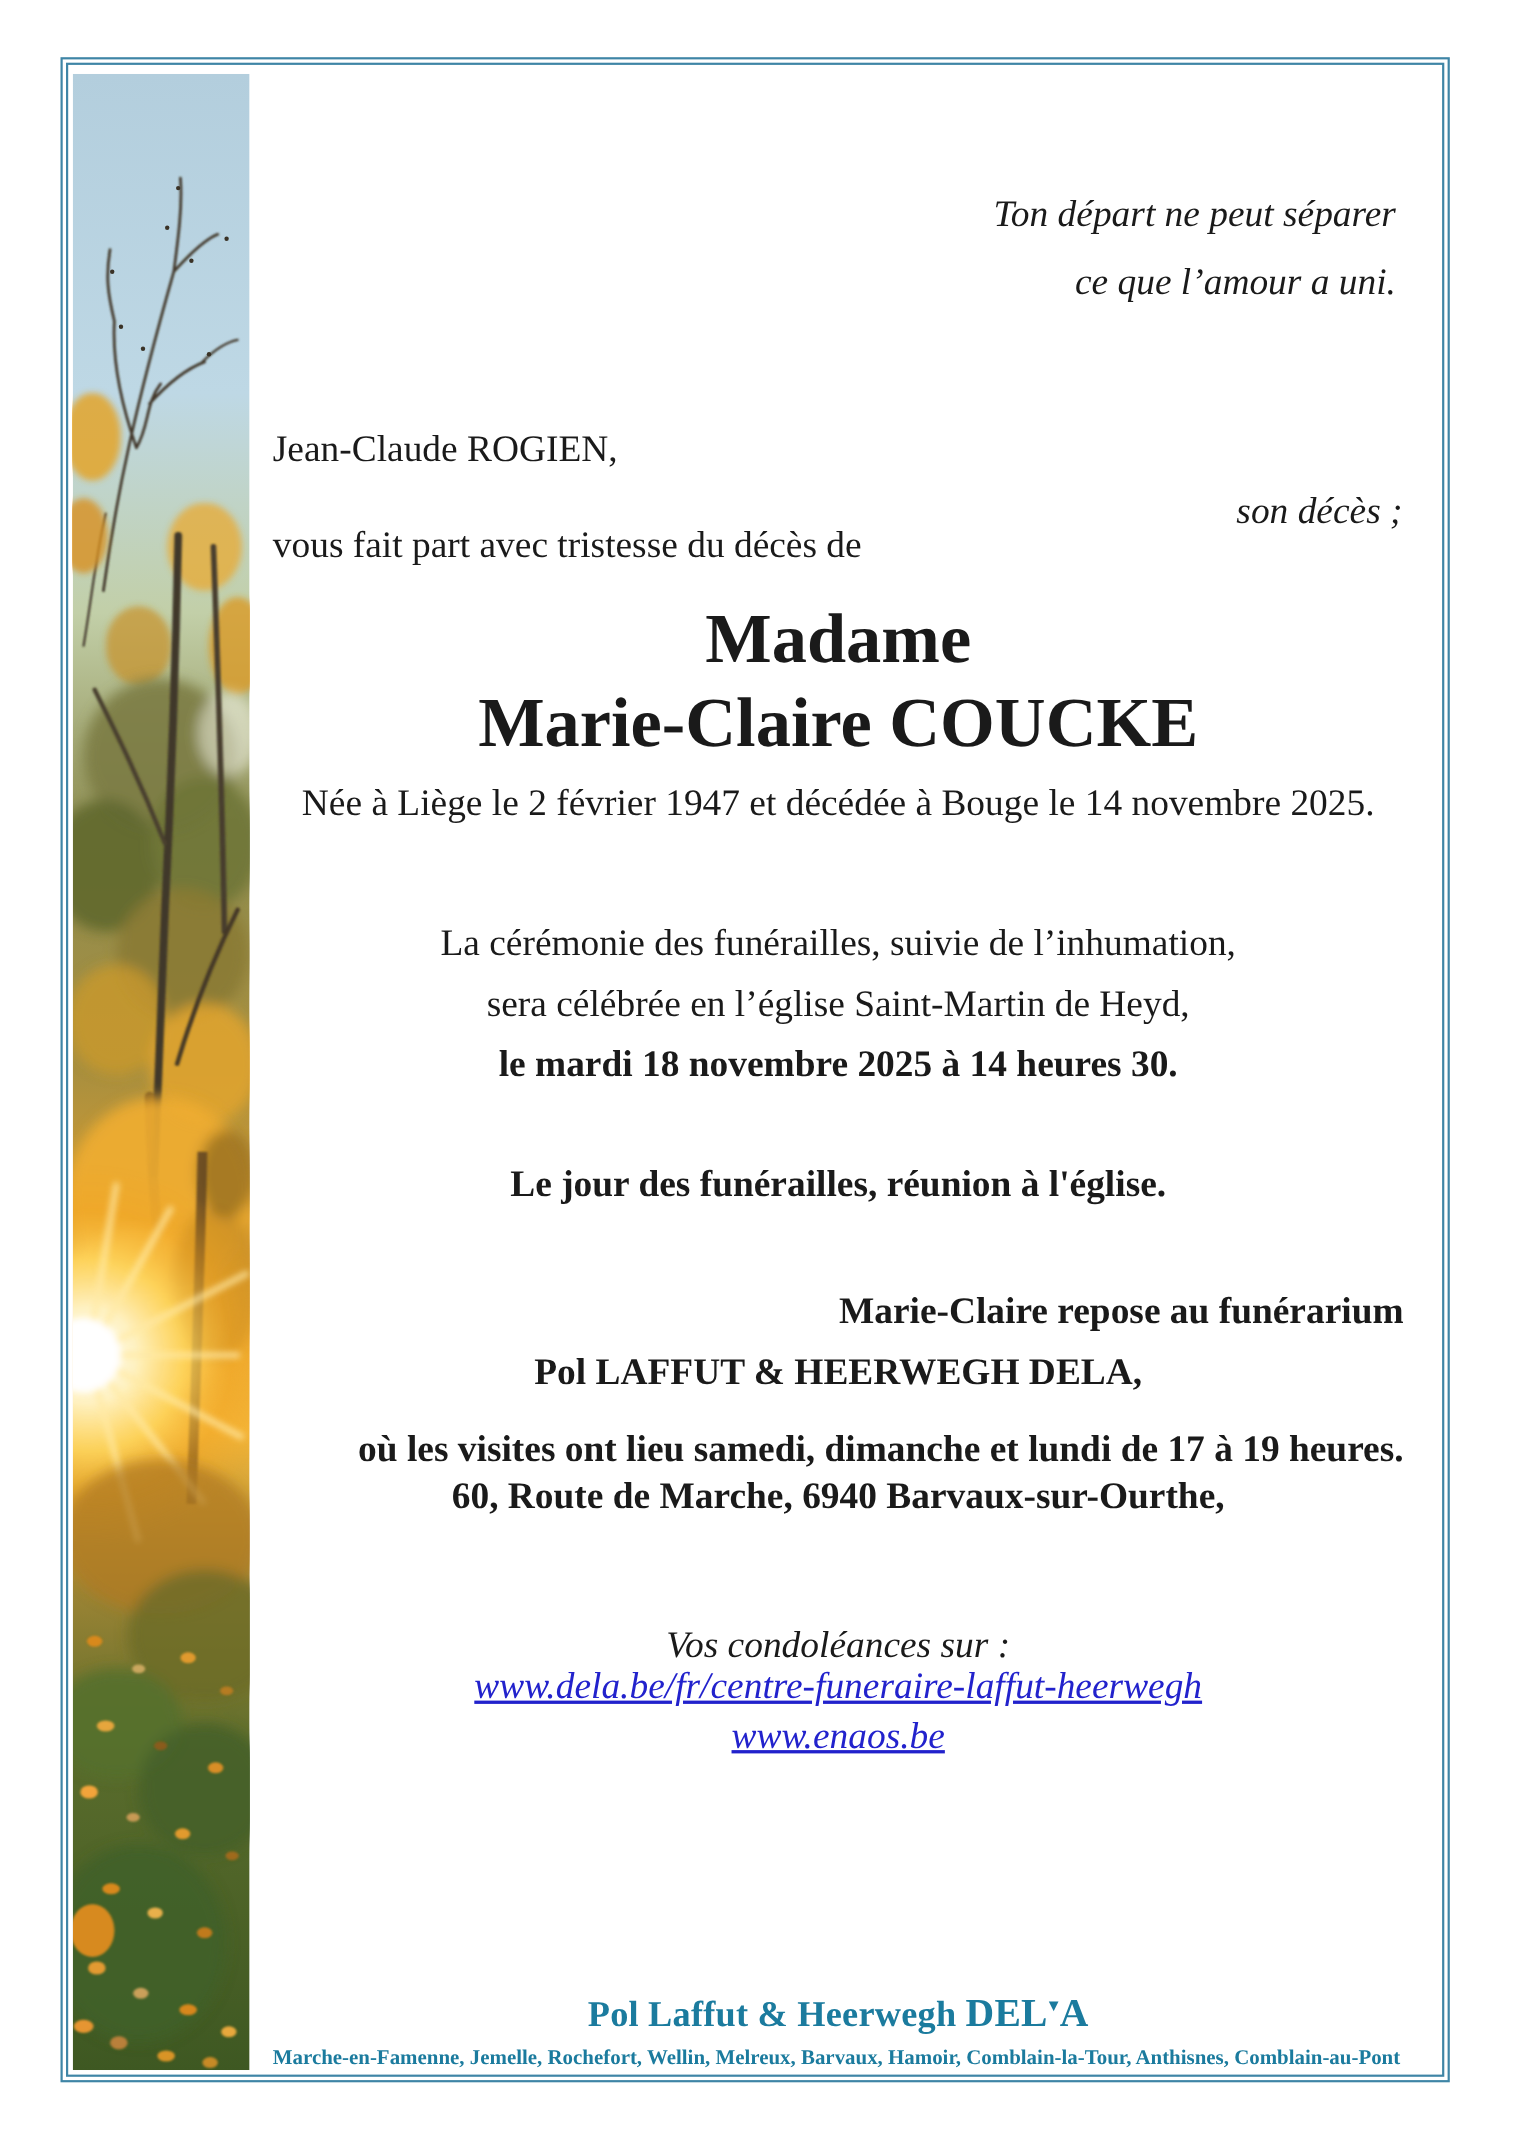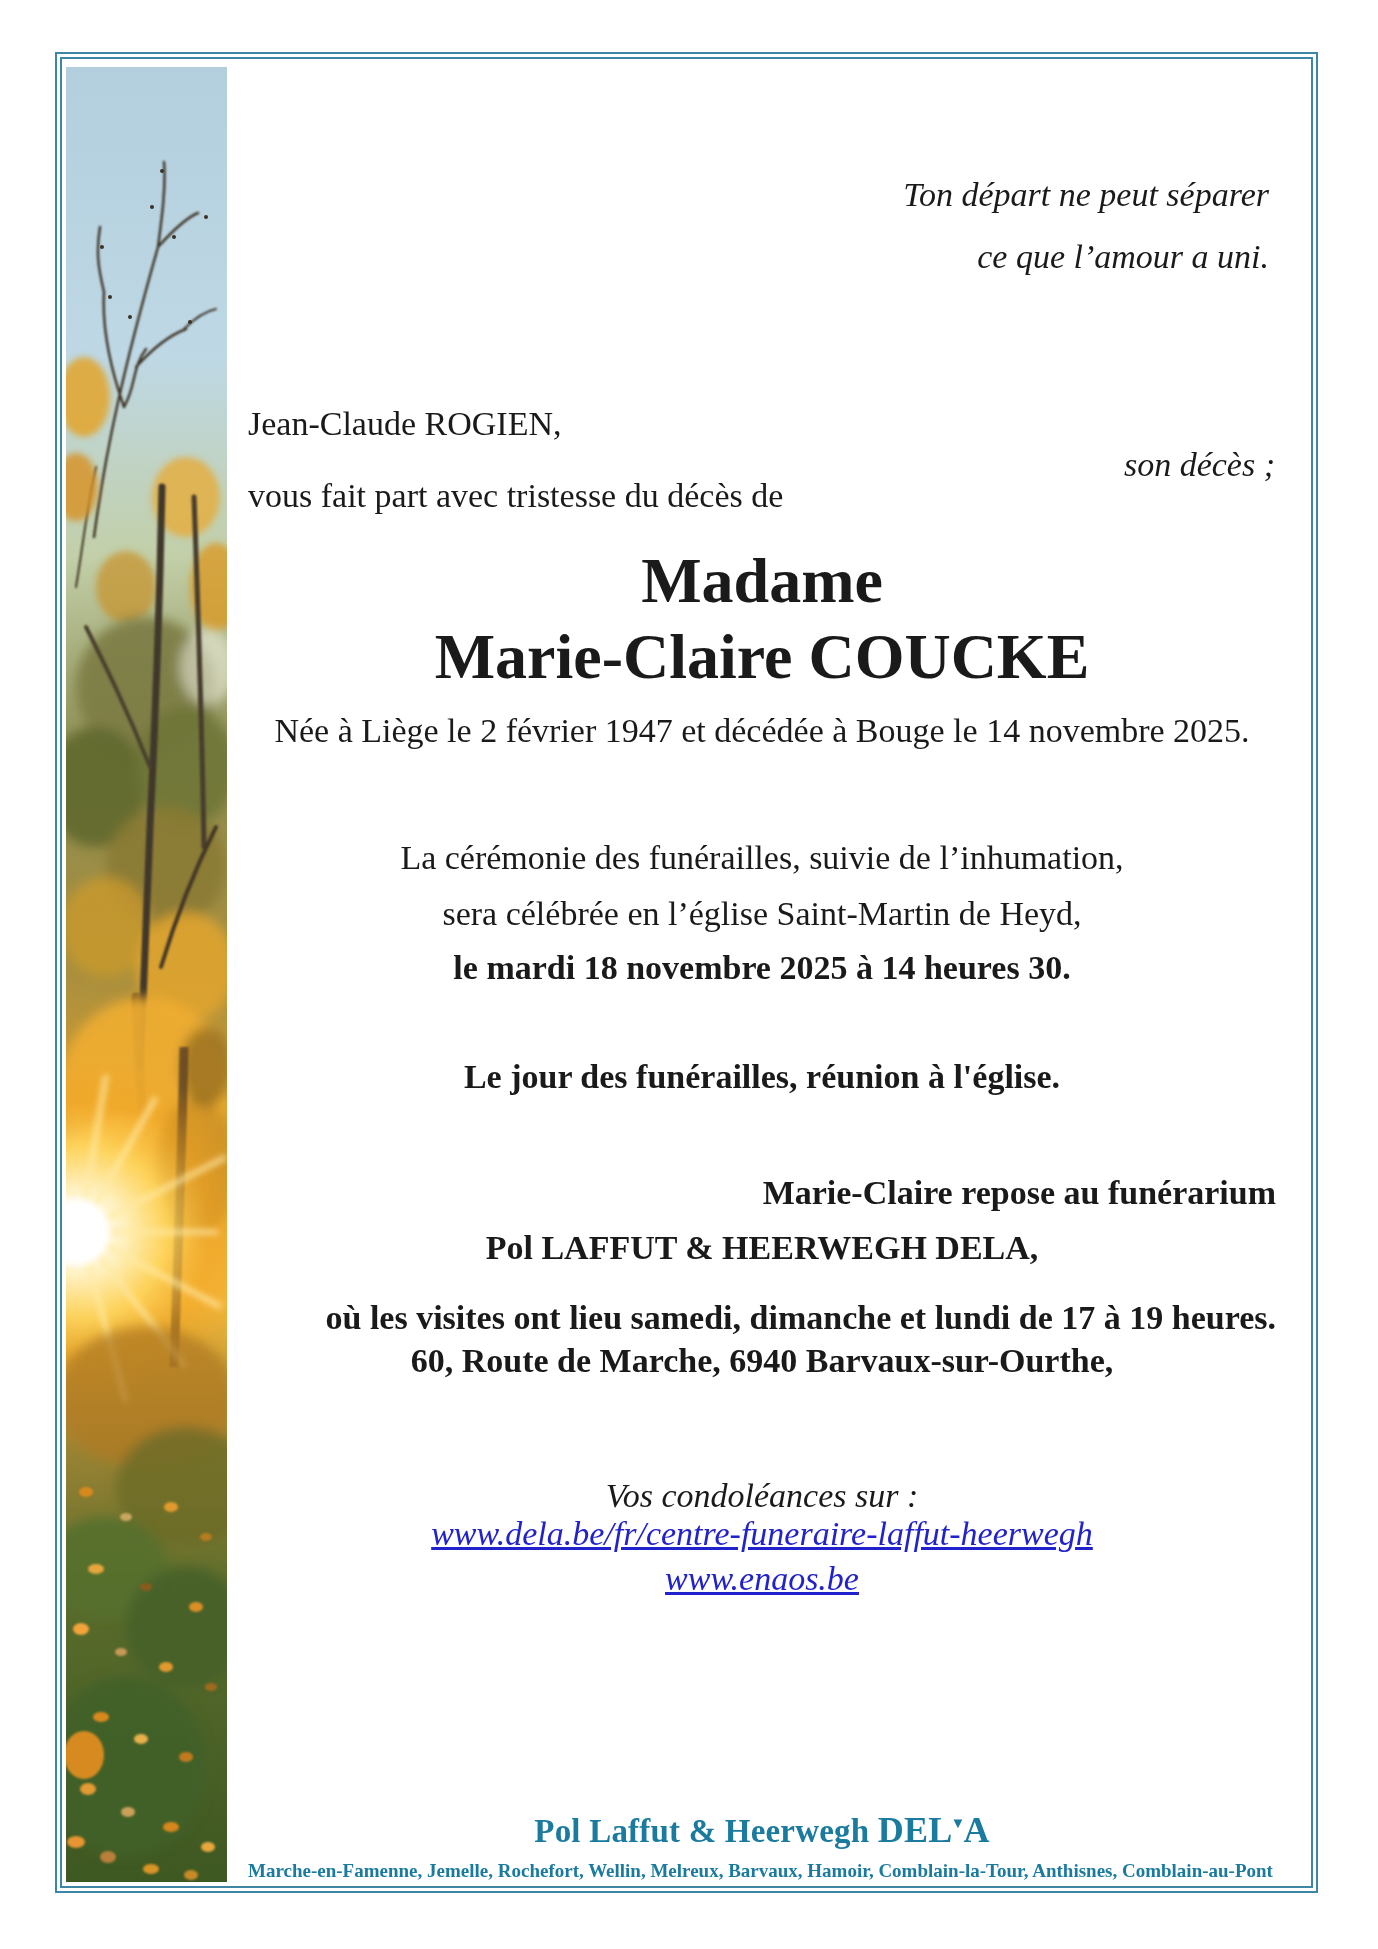--- a/index.html
+++ b/index.html
@@ -166,21 +166,21 @@
               <ellipse cx="125" cy="1808" rx="7" ry="5" fill="#c78a28"></ellipse>
           </g>
         </svg>
       </div>
 
       <div class="epigraph">
         <div class="ep-line">Ton départ ne peut séparer</div>
         <div class="ep-line">ce que l’amour a uni.</div>
       </div>
 
-      <div class="line body-t" style="top:345px;left:186px;">Jean-Claude ROGIEN,</div>
+      <div class="line body-t" style="top:330px;left:186px;">Jean-Claude ROGIEN,</div>
       <div class="line body-t ital ralign" style="top:386px;">son décès ;</div>
       <div class="line body-t" style="top:417px;left:186px;">vous fait part avec tristesse du décès de</div>
 
       <div class="title-block">
         <div>Madame</div>
         <div>Marie-Claire COUCKE</div>
       </div>
       <div class="line body-t col" style="top:652px;">Née à Liège le 2 février 1947 et décédée à Bouge le 14 novembre 2025.</div>
 
       <div class="line body-t col" style="top:779px;">La cérémonie des funérailles, suivie de l’inhumation,</div>

